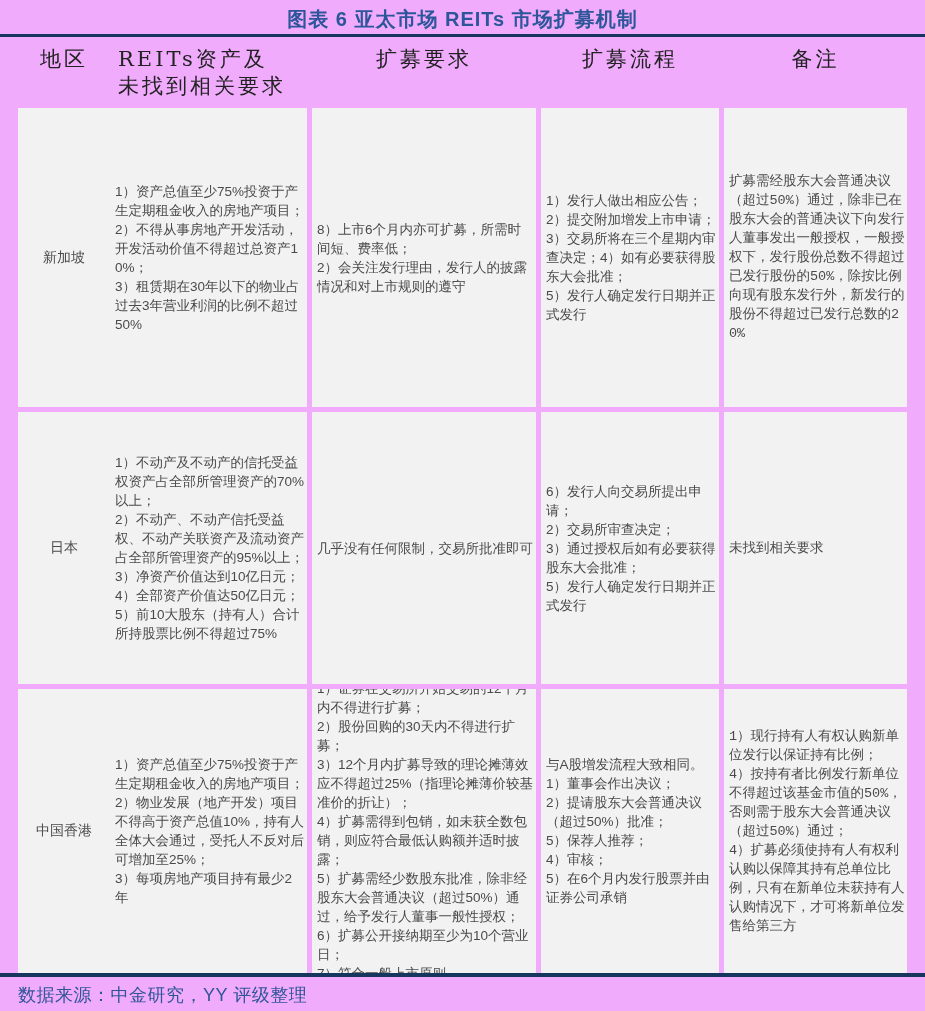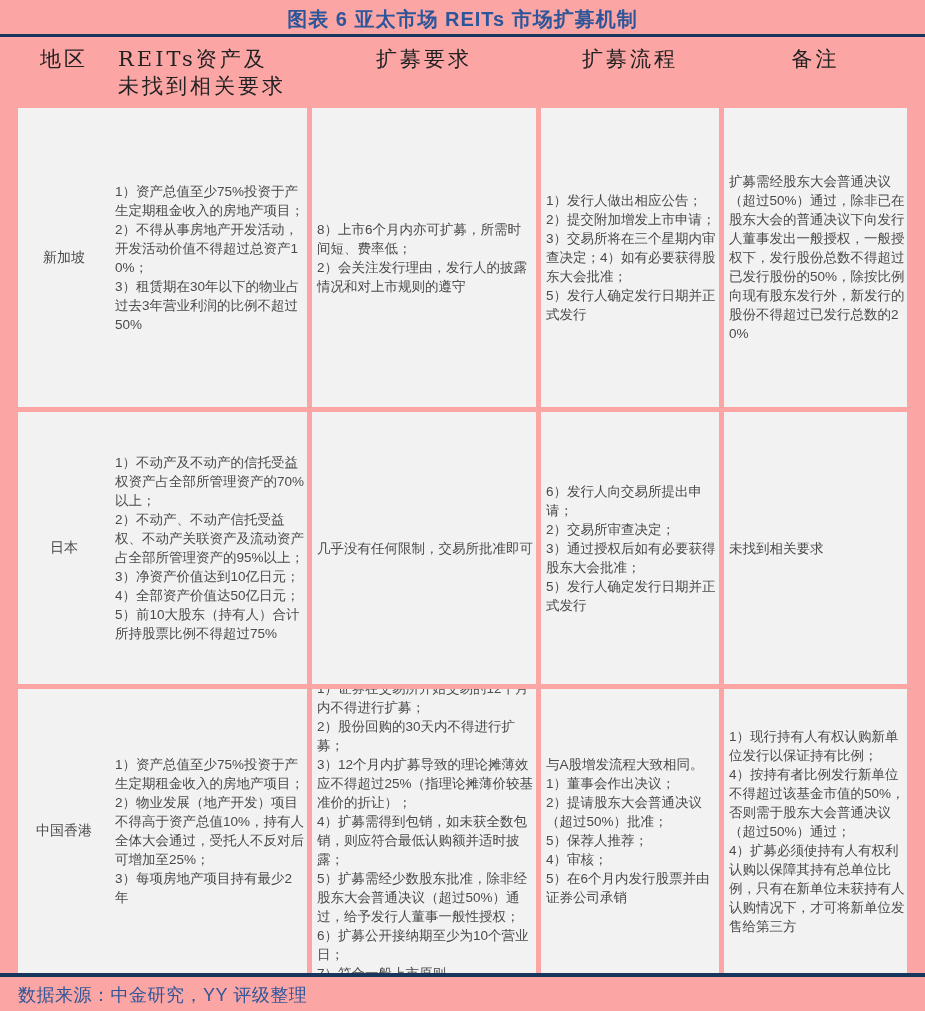--- a/index.html
+++ b/index.html
@@ -4,21 +4,21 @@
 <style>
   :root{
     --title-blue:#2c5699;
     --rule-navy:#17365d;
     --row-gray:#f2f2f2;
     --body-text:#4a4a4a;
     --source-blue:#2f5597;
   }
   *{box-sizing:border-box;}
   body{margin:0;background:#ffffff;font-family:"Liberation Sans","DejaVu Sans",sans-serif;}
-  .page{position:relative;width:925px;height:1011px;background:#fca5a5;overflow:hidden;}
+  .page{position:relative;width:925px;height:1011px;background:#f0abfc;overflow:hidden;}
 
   .title{
     position:absolute;top:6px;left:0;width:925px;text-align:center;
     font-size:20px;font-weight:bold;color:var(--title-blue);
     letter-spacing:1px;
   }
   .rule{position:absolute;left:0;width:925px;background:var(--rule-navy);}
   .rule-top{top:34px;height:3px;}
   .rule-bottom{top:973px;height:4px;}
 
@@ -38,21 +38,21 @@
   .tbody{position:absolute;top:108px;left:18px;width:889px;}
   .trow{display:flex;margin-bottom:5px;}
   .cell{
     flex:none;background:var(--row-gray);overflow:hidden;
     display:flex;flex-direction:column;justify-content:center;
   }
   .c1{width:92px;align-items:center;}
   .c2{width:197px;}
   .c3{width:224px;margin-left:5px;}
   .c4{width:178px;margin-left:5px;}
-  .c5{width:183px;margin-left:5px;}
+  .c5{width:183px;margin-left:5px;font-family:Liberation Mono, monospace;}
   .row-singapore{height:299px;}
   .row-japan{height:272px;}
   .row-hongkong{height:284px;}
 
   .region{
     font-size:14px;color:var(--body-text);text-align:center;
   }
   .cell-list{padding:0 2px 0 5px;}
   .para{
     margin:0;font-size:13.5px;line-height:19px;color:var(--body-text);

